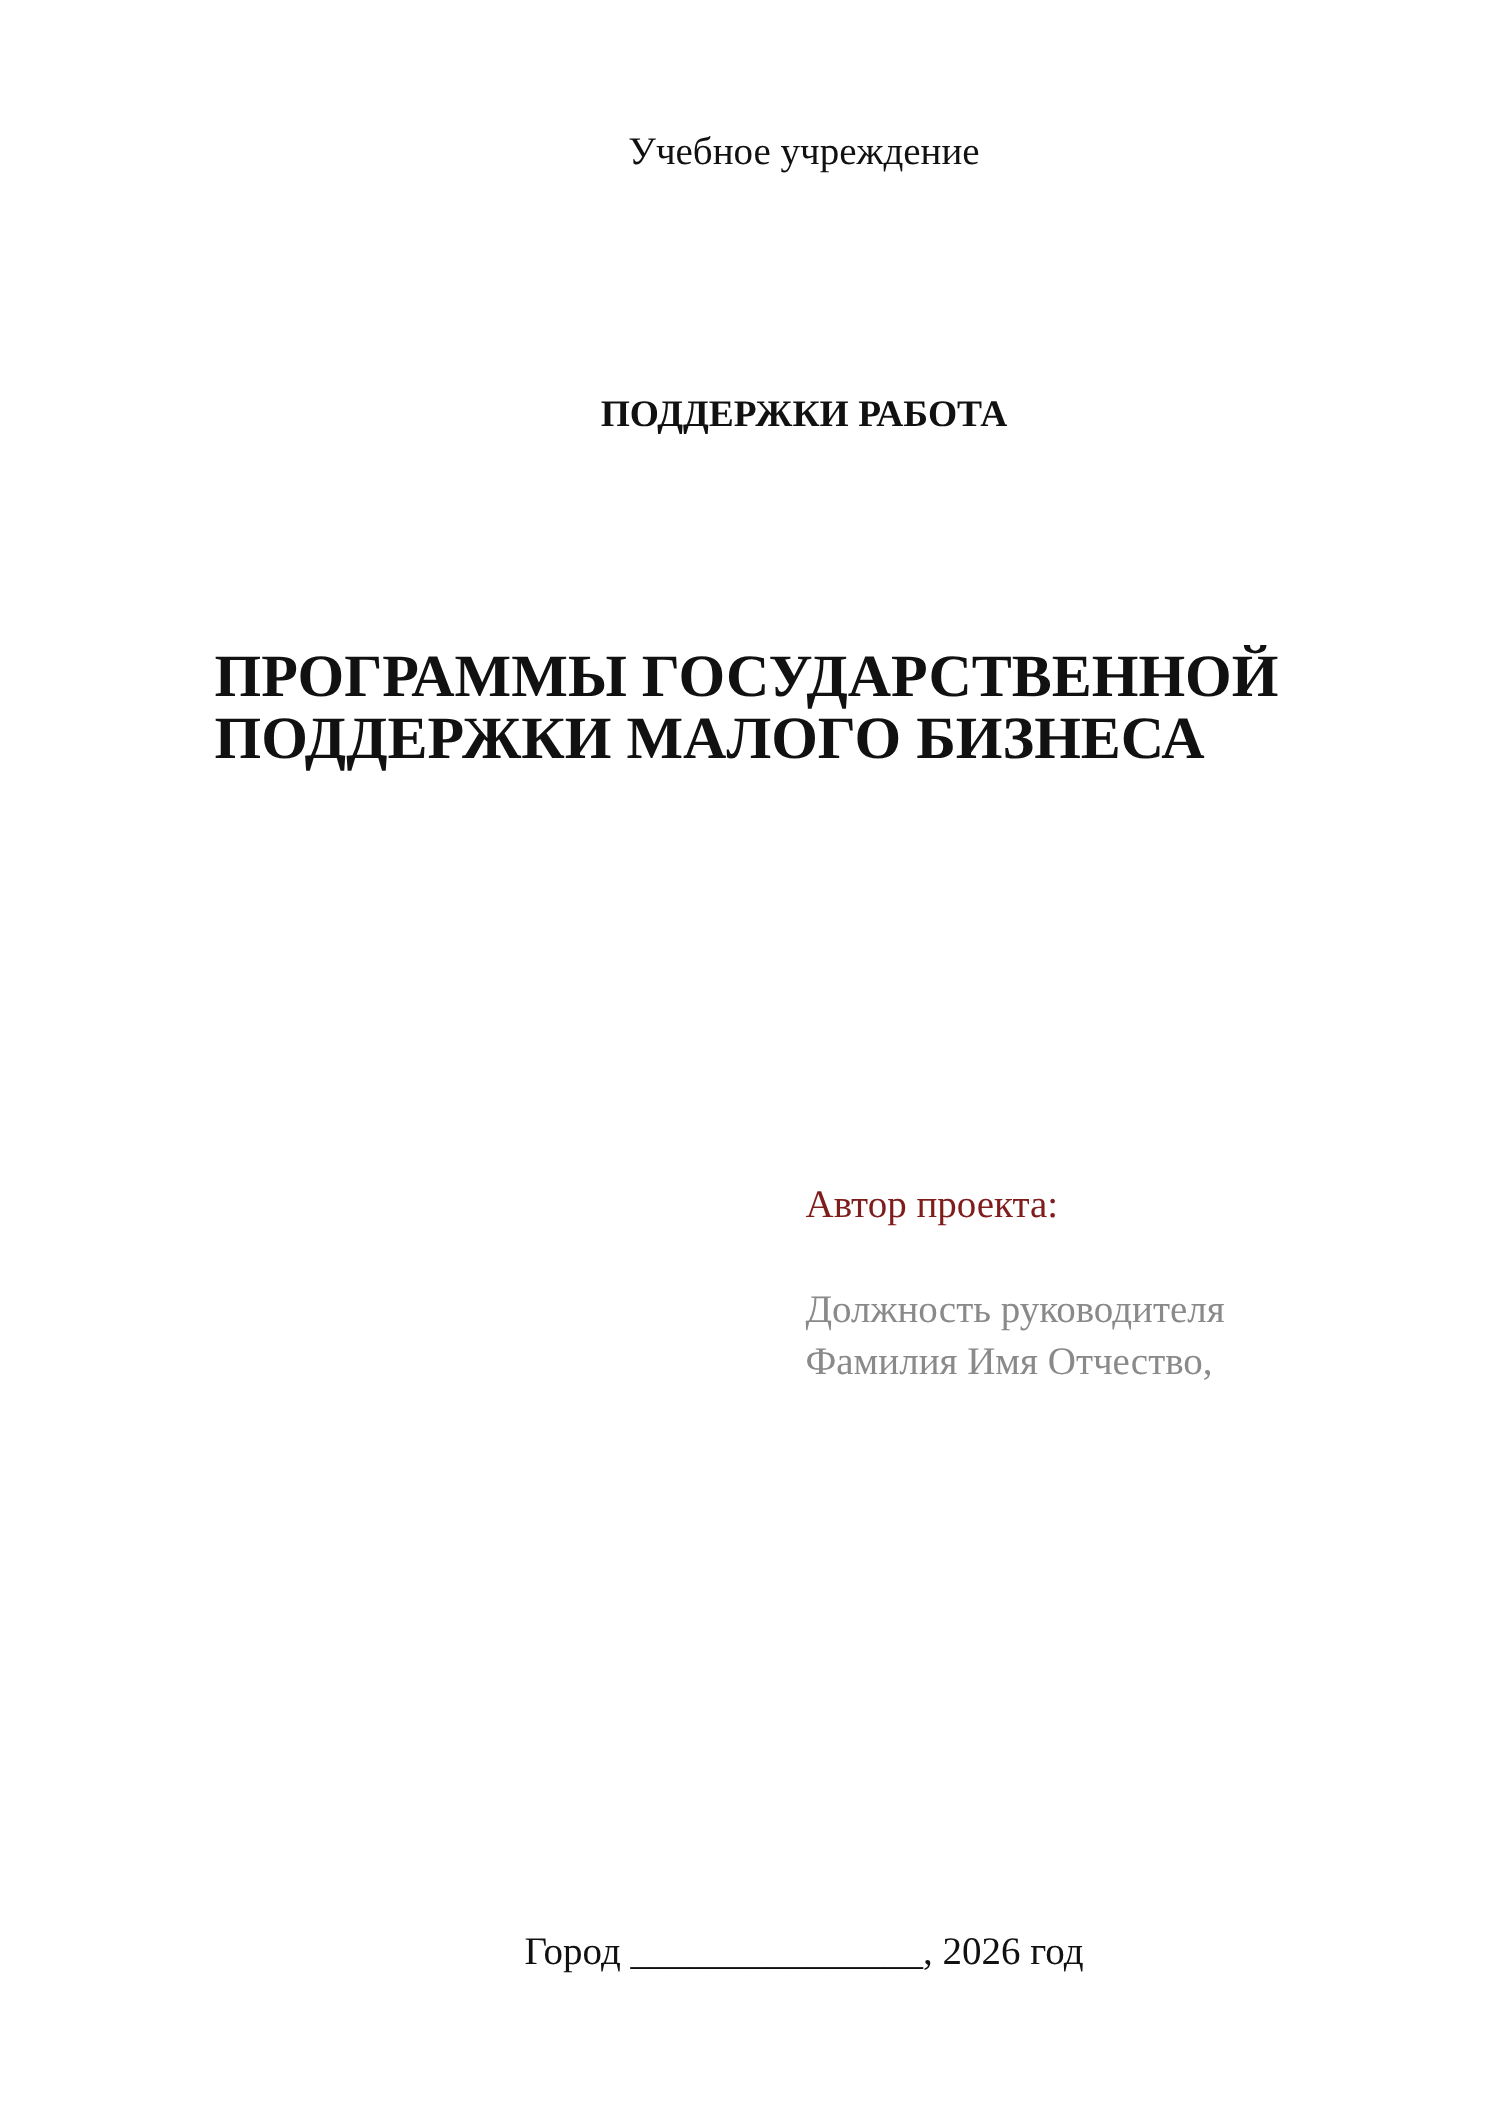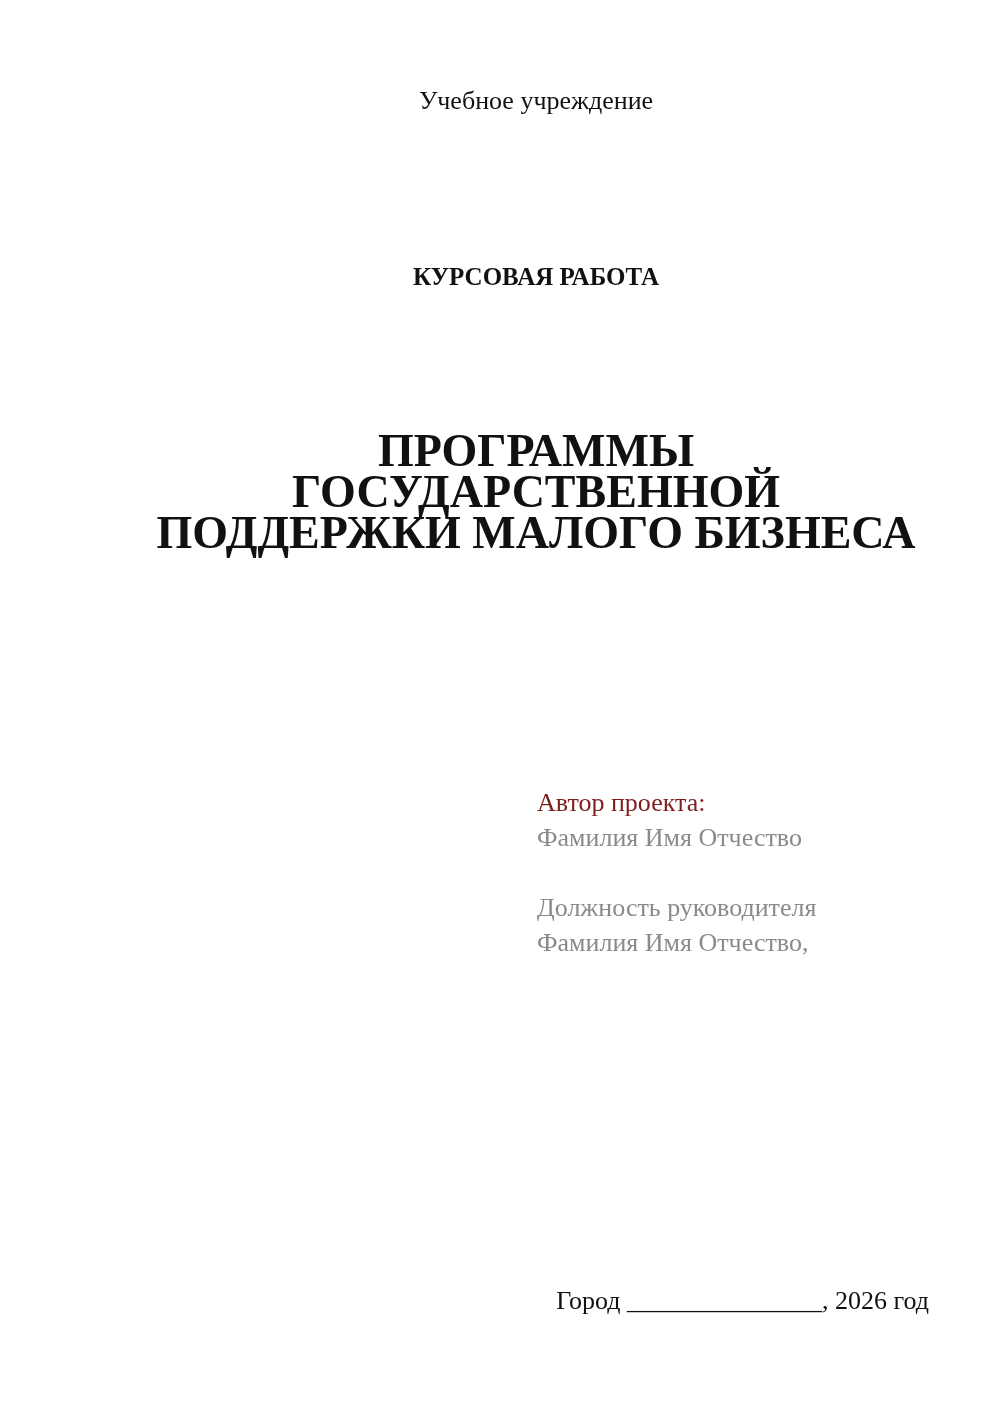--- a/index.html
+++ b/index.html
@@ -34,22 +34,22 @@
     text-align: center;
     font-size: 25px;
     font-weight: bold;
     line-height: 30px;
   }
   .main-title {
     position: absolute;
     left: 143px;
     width: 786px;
     top: 430px;
-    text-align: center;
-    font-size: 46px;
+    text-align: left;
+    font-size: 40px;
     font-weight: bold;
     line-height: 41px;
   }
   .credits {
     position: absolute;
     left: 537px;
     top: 785px;
     font-size: 26px;
     line-height: 35px;
     text-align: left;
@@ -61,39 +61,38 @@
     color: #8a8a8a;
   }
   .credit-gap {
     height: 35px;
   }
   .footer-line {
     position: absolute;
     left: 143px;
     width: 786px;
     top: 1286px;
-    text-align: right;
+    text-align: center;
     font-size: 26px;
     line-height: 30px;
   }
 </style>
 </head>
 <body>
 
 <div class="page">
 
   <div class="institution">Учебное учреждение</div>
 
-  <div class="work-type">КУРСОВАЯ РАБОТА</div>
+  <div class="work-type">ПОДДЕРЖКИ РАБОТА</div>
 
   <div class="main-title">ПРОГРАММЫ ГОСУДАРСТВЕННОЙ ПОДДЕРЖКИ МАЛОГО БИЗНЕСА</div>
 
   <div class="credits">
     <div class="credit-label">Автор проекта:</div>
-    <div class="credit-value">Фамилия Имя Отчество</div>
     <div class="credit-gap"></div>
     <div class="credit-value">Должность руководителя</div>
     <div class="credit-value">Фамилия Имя Отчество,</div>
   </div>
 
   <div class="footer-line">Город _______________, 2026 год</div>
 
 </div>
 
 </body></html>

